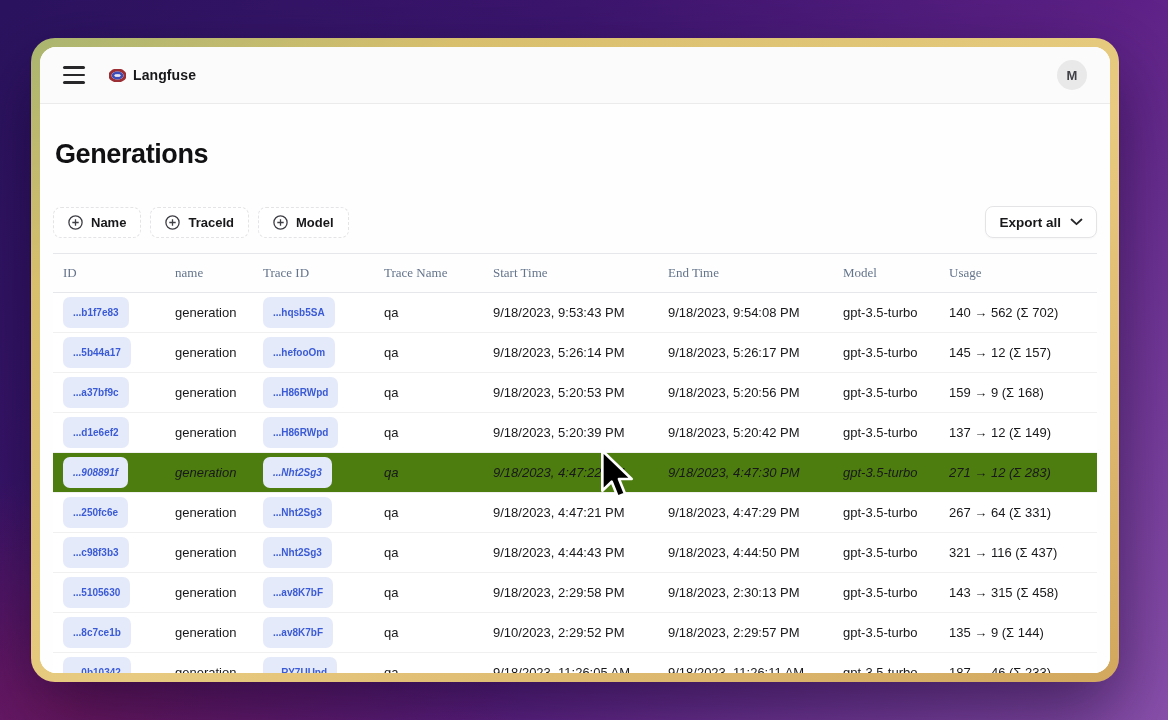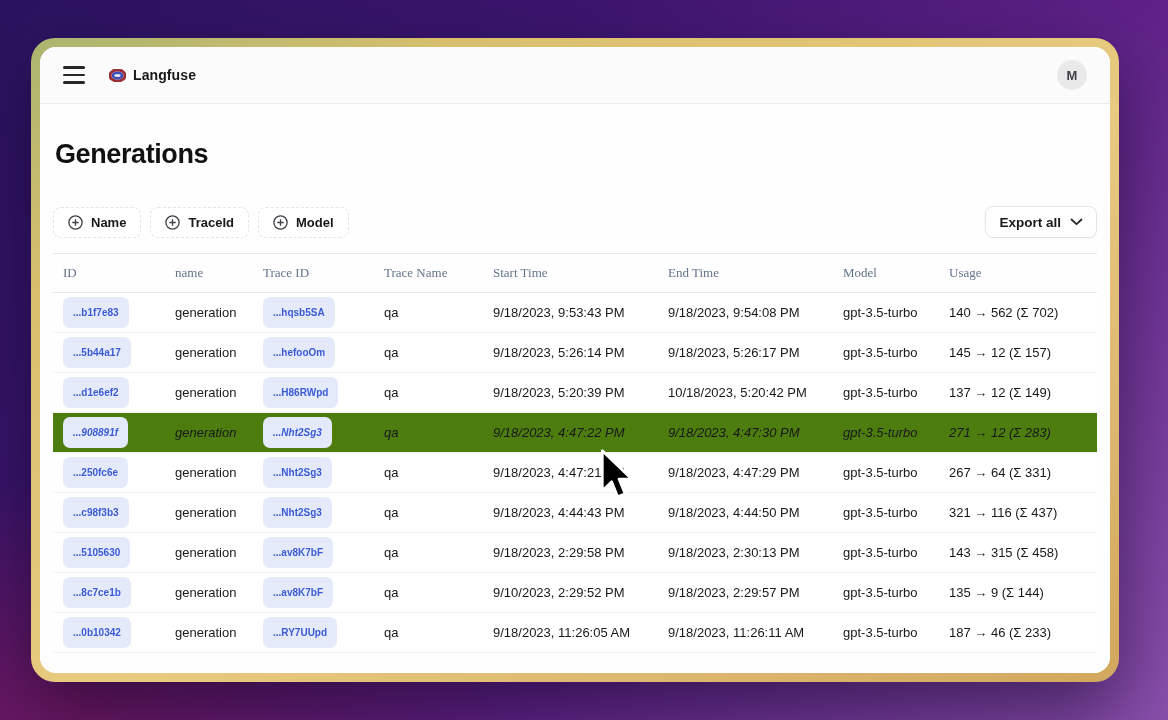--- a/index.html
+++ b/index.html
@@ -184,26 +184,36 @@
             <td><span class="pill">...5b44a17</span></td>
             <td>generation</td>
             <td><span class="pill">...hefooOm</span></td>
             <td>qa</td>
             <td>9/18/2023, 5:26:14 PM</td>
             <td>9/18/2023, 5:26:17 PM</td>
             <td>gpt-3.5-turbo</td>
             <td>145 → 12 (Σ 157)</td>
           </tr>
           <tr>
+            <td><span class="pill">...a37bf9c</span></td>
+            <td>generation</td>
+            <td><span class="pill">...H86RWpd</span></td>
+            <td>qa</td>
+            <td>9/18/2023, 5:20:53 PM</td>
+            <td>9/18/2023, 5:20:56 PM</td>
+            <td>gpt-3.5-turbo</td>
+            <td>159 → 9 (Σ 168)</td>
+          </tr>
+          <tr>
             <td><span class="pill">...d1e6ef2</span></td>
             <td>generation</td>
             <td><span class="pill">...H86RWpd</span></td>
             <td>qa</td>
             <td>9/18/2023, 5:20:39 PM</td>
-            <td>10/18/2023, 5:20:42 PM</td>
+            <td>9/18/2023, 5:20:42 PM</td>
             <td>gpt-3.5-turbo</td>
             <td>137 → 12 (Σ 149)</td>
           </tr>
           <tr class="hovered">
             <td><span class="pill">...908891f</span></td>
             <td>generation</td>
             <td><span class="pill">...Nht2Sg3</span></td>
             <td>qa</td>
             <td>9/18/2023, 4:47:22 PM</td>
             <td>9/18/2023, 4:47:30 PM</td>

